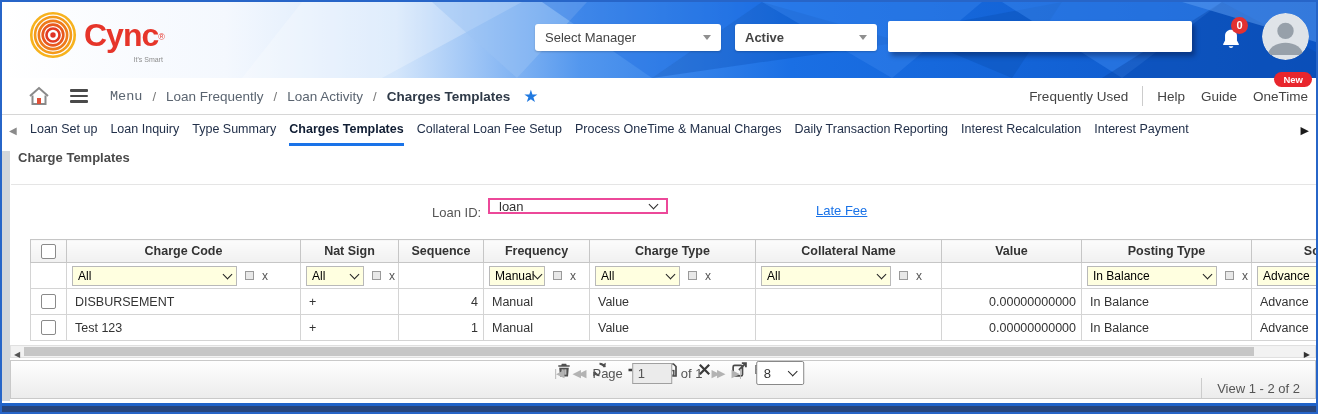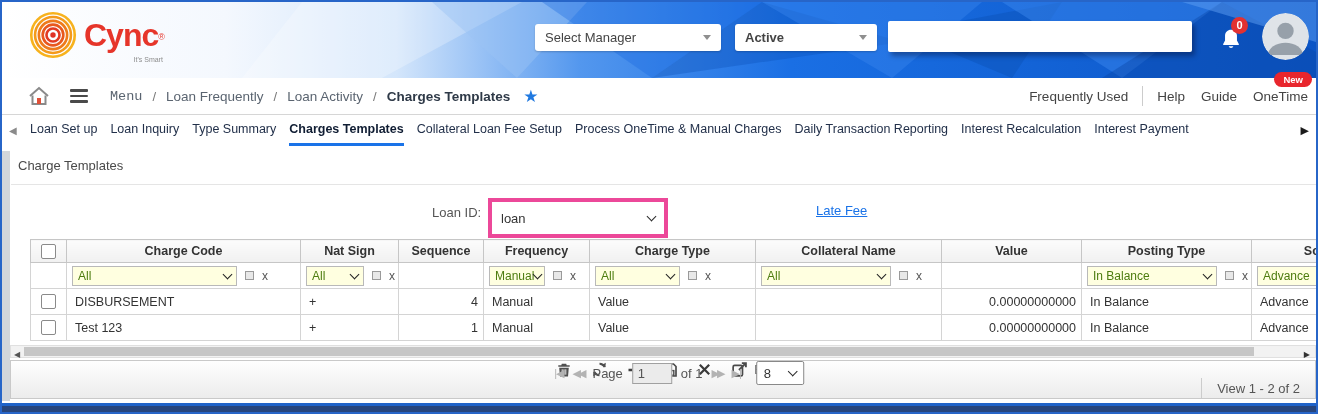--- a/index.html
+++ b/index.html
@@ -62,46 +62,46 @@
   .tab-arrow.left{left:7px;}
   .tab-arrow.left::before{content:"\25C0";color:#8a8a8a;font-size:10px;}
   .tab-arrow.right{right:7px;background:#fff;padding-left:4px;}
   .tab-arrow.right::before{content:"\25B6";color:#1b1b1b;font-size:11px;}
   .tabs{display:flex;gap:13px;margin:0 16px 0 28px;height:100%;overflow:hidden;white-space:nowrap;}
   .tab{font-size:12.5px;color:#22304a;line-height:28px;border-bottom:3px solid transparent;cursor:pointer;box-sizing:border-box;}
   .tab.active{font-weight:bold;color:#101d33;border-bottom-color:#1a73e8;}
   
   .content{position:absolute;top:144px;left:0;right:0;bottom:9px;background:#fff;}
   .left-strip{position:absolute;left:0;top:5px;bottom:2px;width:8px;background:#d3d6da;}
-  .page-title{position:absolute;left:16px;top:12px;font-size:13px;color:#4a4a4a;}
+  .page-title{position:absolute;left:16px;top:4px;font-size:13px;color:#4a4a4a;font-weight:bold;}
   .title-divider{position:absolute;left:9px;right:0;top:38px;border-top:1px solid #e5e5e5;}
   .loanid-label{position:absolute;left:430px;top:59px;font-size:13px;color:#555;}
   .loanid-select{
-    position:absolute;left:486px;top:52px;width:180px;height:40px;border:4px solid #ec4899;background:#fff;
+    position:absolute;left:486px;top:52px;width:180px;height:16px;border:2px solid #ec4899;background:#fff;
     display:flex;align-items:center;padding:0 9px;font-size:13px;color:#333;box-sizing:border-box;cursor:pointer;
   }
   .chev{width:6px;height:6px;border-right:1.7px solid #2b2b2b;border-bottom:1.7px solid #2b2b2b;transform:rotate(45deg);margin-left:auto;margin-top:-3px;flex:none;}
   .latefee{position:absolute;left:814px;top:57px;font-size:13px;color:#1a73e8;text-decoration:underline;cursor:pointer;}
   
   .table-wrap{position:absolute;left:28px;top:93px;right:0;overflow:hidden;}
   table.grid{border-collapse:collapse;table-layout:fixed;width:1341px;}
   .grid th,.grid td{border:1px solid #d4d4d4;box-sizing:border-box;overflow:hidden;white-space:nowrap;}
   .grid th{
     height:23px;font-size:12.5px;font-weight:bold;color:#333;text-align:center;
     background:linear-gradient(#fcfcfc,#f1f1f1);border-color:#c6c6c6;
   }
   .grid td{height:26px;font-size:12.5px;color:#333;padding:0 8px;background:#fff;}
   .grid td.num{text-align:right;padding-right:5px;}
   .grid td.sel,.grid th.sel{text-align:center;padding:0;}
   .cb{display:inline-block;width:13px;height:13px;border:1px solid #8a8a8a;border-radius:2px;background:#fff;vertical-align:middle;cursor:pointer;}
   td.f{padding:0 5px;}
   .fcell{display:flex;align-items:center;gap:8px;}
   .fselect{
     background:#ffffe0;border:1px solid #b9b9b9;height:20px;display:flex;align-items:center;
-    padding:4px 5px;font-size:12px;color:#4d7c0f;box-sizing:border-box;cursor:pointer;flex:none;
+    padding:4px 5px;font-size:12px;color:#000000;box-sizing:border-box;cursor:pointer;flex:none;
   }
   .fselect .chev{border-color:#222;}
   .fsq{width:7px;height:7px;background:#e8e8e8;border:1px solid #9a9a9a;flex:none;cursor:pointer;}
   .fx{font-size:12px;color:#555;cursor:pointer;}
   .w165{width:165px}.w58{width:58px}.w56{width:56px}.w85{width:85px}.w130{width:130px}.w110{width:110px}
   
   .hscroll{position:absolute;left:8px;right:0;top:199px;height:13px;background:#f2f2f2;border:1px solid #e0e0e0;box-sizing:border-box;}
   .hs-left{position:absolute;left:3px;top:0;line-height:12px;cursor:pointer;}
   .hs-left::before{content:"\25C0";font-size:8px;color:#555;}
   .hs-right{position:absolute;right:5px;top:0;line-height:12px;cursor:pointer;}

